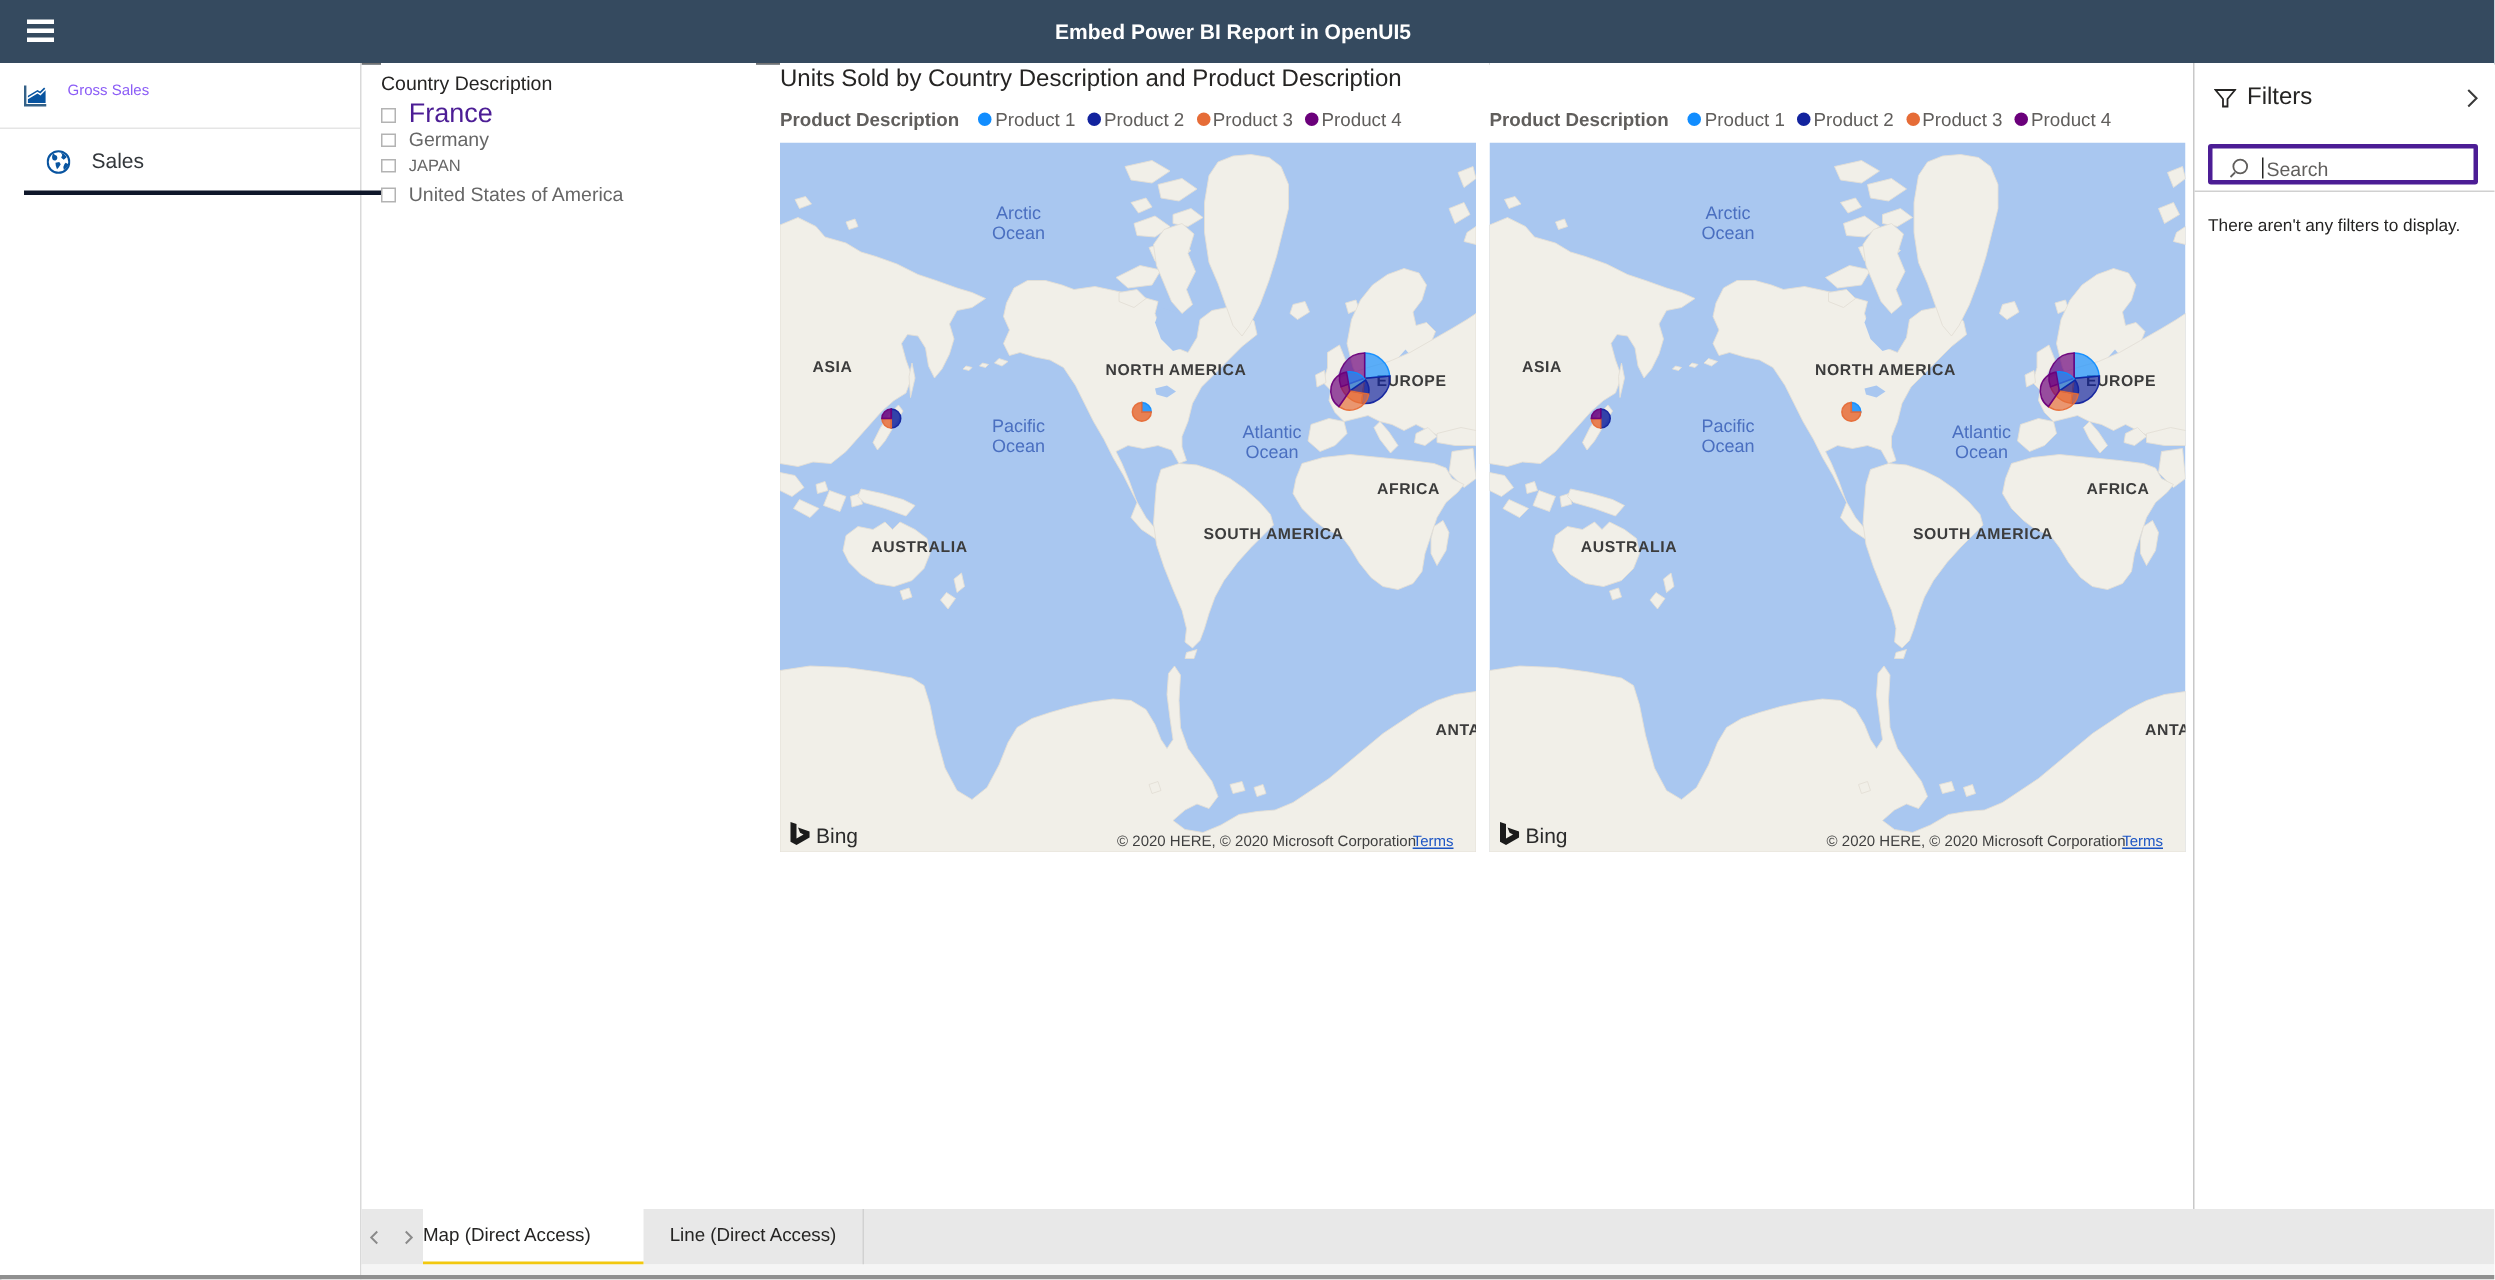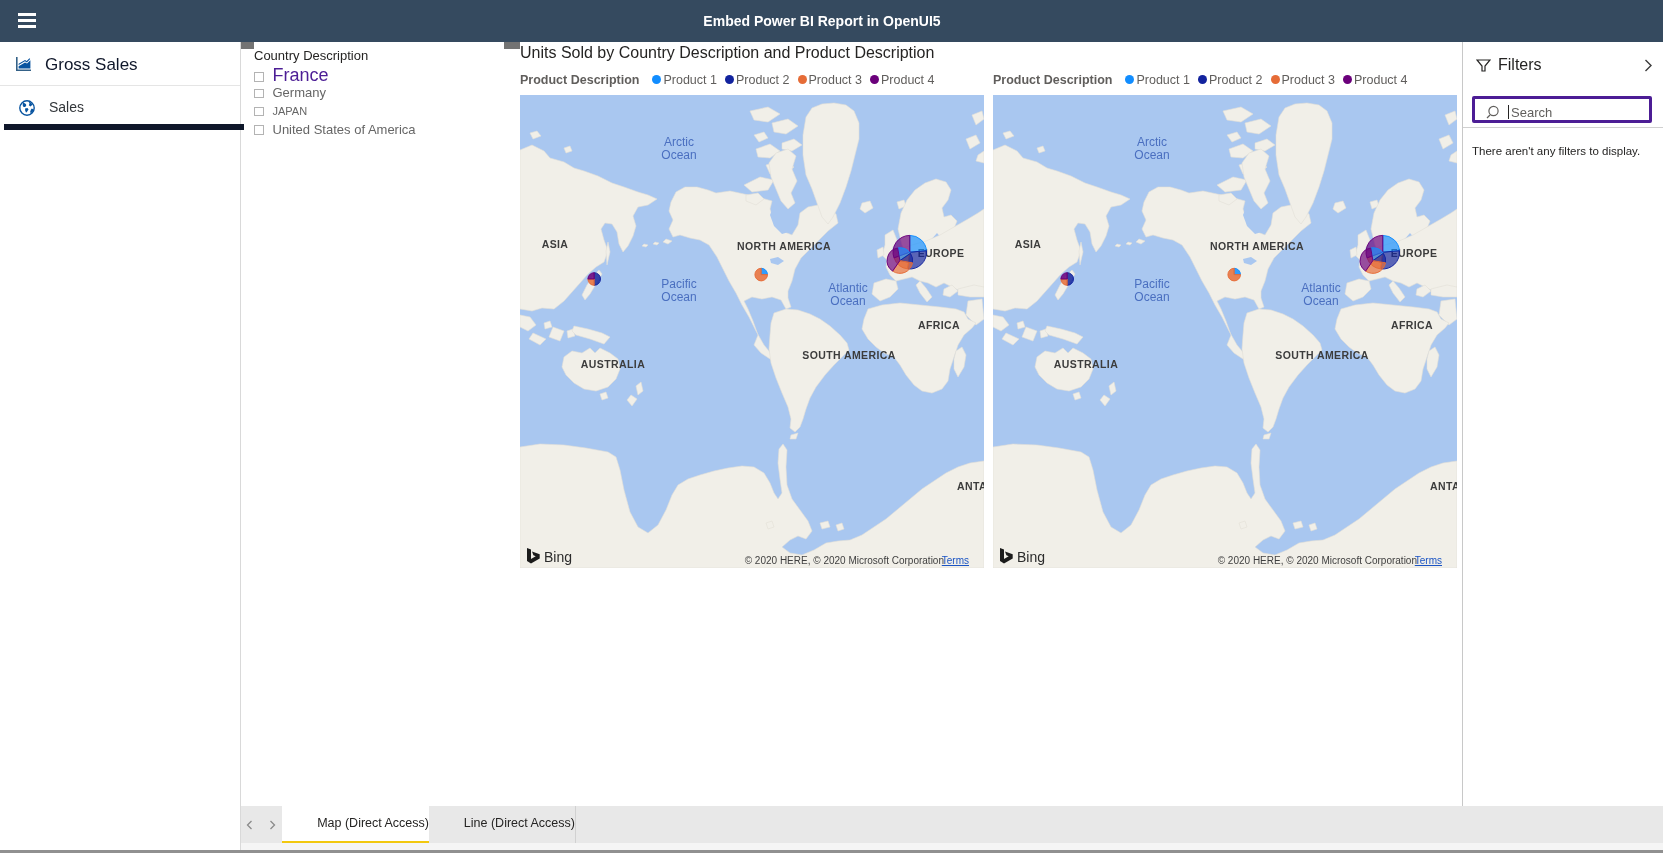--- a/index.html
+++ b/index.html
@@ -1,34 +1,34 @@
 <!DOCTYPE html>
 <html><head><meta charset="utf-8"><style>
 *{margin:0;padding:0;box-sizing:border-box}
 body{width:1663px;height:853px;position:relative;font-family:"Liberation Sans",sans-serif;background:#fff;overflow:hidden}
 </style></head><body>
-<div style="position:absolute;left:0;top:0;width:1663px;height:42px;background:#354A5F;border-bottom:7px solid #737373;box-sizing:content-box">
+<div style="position:absolute;left:0;top:0;width:1663px;height:42px;background:#354A5F;border-bottom:1px solid #737373;box-sizing:content-box">
 <div style="position:absolute;left:18px;top:13px;width:18px;height:16px">
 <div style="position:absolute;top:0;width:18px;height:2.6px;background:#fff"></div>
 <div style="position:absolute;top:6.2px;width:18px;height:2.6px;background:#fff"></div>
 <div style="position:absolute;top:12.4px;width:18px;height:2.6px;background:#fff"></div>
 </div>
 <div style="position:absolute;left:0;right:19px;top:13px;text-align:center;color:#fff;font-size:14px;font-weight:bold">Embed Power BI Report in OpenUI5</div>
 </div>
 <div style="position:absolute;left:0;top:42px;width:1px;height:811px;background:#4d4d4d"></div>
 <div style="position:absolute;left:0;top:42px;width:241px;height:811px;background:#fff;border-right:1px solid #d9d9d9">
 <div style="position:absolute;left:0;top:0;width:100%;height:44px;border-bottom:1px solid #e5e5e5">
 <svg style="position:absolute;left:15px;top:14px" width="16" height="16" viewBox="0 0 16 16">
 <path d="M1,1 L2.6,1 L2.6,13.4 L16,13.4 L16,15 L1,15 Z" fill="#346187"></path>
 <path d="M3.6,12.6 L3.6,10.2 L10,6.4 L12,7.6 L15.4,4.2 L15.4,12.6 Z" fill="#0854A0"></path>
 <path d="M3.6,9 L9.9,5.2 L11.9,6.4 L15.2,3.1 L14.4,2.3 L11.7,5 L10,4 L3.6,7.8 Z" fill="#0854A0"></path>
 </svg>
-<div style="position:absolute;left:45px;top:13px;font-size:17px;color:#0f172a">Gross Sales</div>
-</div>
-<div style="position:absolute;left:4px;top:44px;width:100%;height:44px;border-bottom:6px solid #0f172a">
+<div style="position:absolute;left:45px;top:13px;font-size:10px;color:#8b5cf6">Gross Sales</div>
+</div>
+<div style="position:absolute;left:16px;top:44px;width:100%;height:44px;border-bottom:3px solid #0f172a">
 <svg style="position:absolute;left:15px;top:58px;top:14px" width="16" height="16" viewBox="0 0 16 16">
 <circle cx="8" cy="8" r="7.2" fill="none" stroke="#0854A0" stroke-width="1.4"></circle>
 <path d="M4.5,2.5 C6,3.5 7.5,3.8 7.2,5.5 C7,7 5,7.5 4.2,6.5 C3.4,5.5 3.6,3.4 4.5,2.5 Z" fill="#0854A0"></path>
 <path d="M9.5,1.6 C11,2 12.6,3.2 13.4,4.8 L11.5,6.5 L9.8,5.2 L10.5,3.4 Z" fill="#0854A0"></path>
 <path d="M6,8.5 L8.5,8 L9.5,9.5 L8.2,11.5 L7,12.8 L6.2,10.5 Z" fill="#0854A0"></path>
 <path d="M12.8,8.5 L14.6,9.5 C14.2,11 13,12.6 11.6,13.4 L11.2,11.4 L12,9.4 Z" fill="#0854A0"></path>
 </svg>
 <div style="position:absolute;left:45px;top:13px;font-size:14px;color:#32363a">Sales</div>
 </div>
 </div>
@@ -247,16 +247,16 @@
 <div style="position:absolute;left:0;top:85px;width:201px;height:1px;background:#d0d0d0"></div>
 <div style="position:absolute;left:9px;top:103px;font-size:11.5px;color:#252423">There aren't any filters to display.</div>
 </div>
 <div style="position:absolute;left:241px;top:806px;width:1422px;height:37px;background:#e8e8e8">
 <svg style="position:absolute;left:243px;left:4px;top:14px" width="9" height="10" viewBox="0 0 9 10">
       <path d="M6.5,1 L2.5,5 L6.5,9" fill="none" stroke="#8a8a8a" stroke-width="1.3"></path>
     </svg>
 <svg style="position:absolute;left:27px;top:14px" width="9" height="10" viewBox="0 0 9 10">
       <path d="M2.5,1 L6.5,5 L2.5,9" fill="none" stroke="#8a8a8a" stroke-width="1.3"></path>
     </svg>
-<div style="position:absolute;left:41px;top:0;width:147px;height:37px;background:#fff;border-bottom:2.5px solid #F2C80F;text-align:right;line-height:35px;font-size:12.5px;color:#252423">Map (Direct Access)</div>
-<div style="position:absolute;left:188px;top:0;width:147px;height:37px;border-right:1px solid #d1d1d1;text-align:right;line-height:35px;font-size:12.5px;color:#252423">Line (Direct Access)</div>
+<div style="position:absolute;left:41px;top:0;width:147px;height:37px;background:#fff;border-bottom:2.5px solid #F2C80F;text-align:left;line-height:35px;font-size:12.5px;color:#252423">Map (Direct Access)</div>
+<div style="position:absolute;left:188px;top:0;width:147px;height:37px;border-right:1px solid #d1d1d1;text-align:center;line-height:35px;font-size:12.5px;color:#252423">Line (Direct Access)</div>
 </div>
 <div style="position:absolute;left:241px;top:843px;width:1422px;height:7px;background:#f5f5f5"></div>
 <div style="position:absolute;left:0;top:850px;width:1663px;height:3px;background:#909090"></div>
 </body></html>

